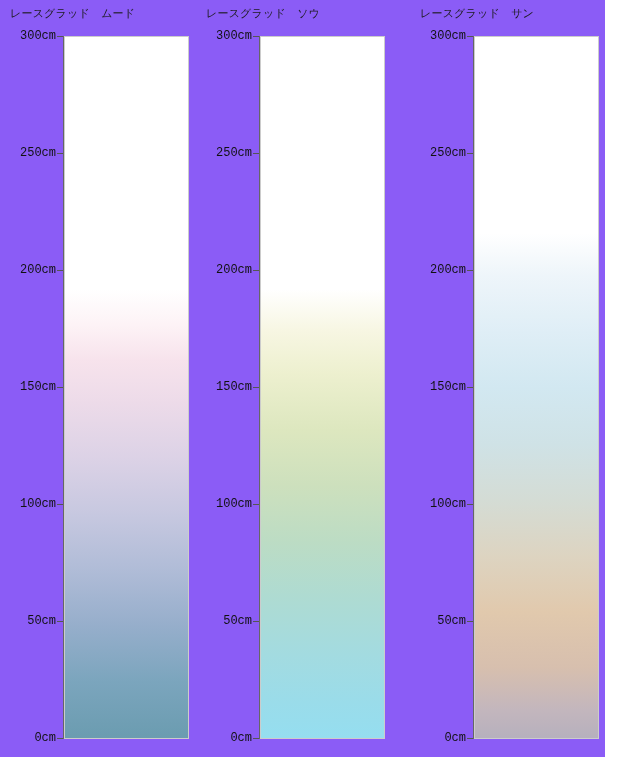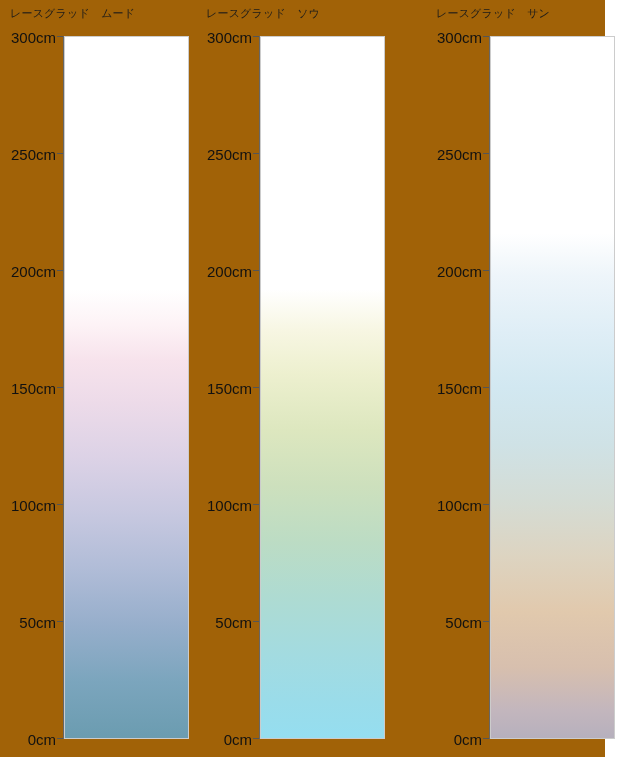--- a/index.html
+++ b/index.html
@@ -11,21 +11,21 @@
     width: 631px;
     height: 757px;
     font-family: "Liberation Sans", sans-serif;
     position: relative;
     overflow: hidden;
   }
   .page {
     position: relative;
     width: 605px;
     height: 757px;
-    background: #a16207;
+    background: #8b5cf6;
   }
   .panel {
     position: absolute;
     top: 0;
     height: 757px;
   }
   .panel-title {
     position: absolute;
     top: 6px;
     left: 0;
@@ -44,24 +44,25 @@
   .tick-row {
     position: absolute;
     left: 0;
     width: 54px;
     height: 0;
   }
   .tick-label {
     position: absolute;
     right: 8px;
     top: -7px;
-    font-size: 15px;
+    font-size: 12px;
     color: #111111;
     white-space: nowrap;
     text-align: center;
+    font-family: Liberation Mono, monospace;
   }
   .tick-mark {
     position: absolute;
     right: 0;
     top: 0;
     width: 7px;
     height: 1px;
     background: #555555;
   }
   .axis-line {
@@ -160,21 +161,21 @@
         <span class="tick-label">0cm</span>
         <span class="tick-mark"></span>
       </div>
     </div>
     <div class="axis-line"></div>
     <div class="swatch">
       <div class="swatch-inner" style="background: linear-gradient(rgb(255, 255, 255) 0%, rgb(255, 255, 255) 36%, rgb(247, 246, 226) 42%, rgb(237, 240, 207) 48%, rgb(221, 231, 191) 56%, rgb(205, 224, 189) 64%, rgb(188, 220, 196) 72%, rgb(174, 219, 210) 80%, rgb(163, 219, 224) 88%, rgb(154, 220, 234) 95%, rgb(149, 222, 240) 100%);"></div>
     </div>
   </div>
 
-  <div class="panel" style="left:436px; width:180px;">
+  <div class="panel" style="left:420px; width:180px;">
     <div class="panel-title">レースグラッド　サン</div>
     <div class="axis">
       <div class="tick-row" style="top:0px;">
         <span class="tick-label">300cm</span>
         <span class="tick-mark"></span>
       </div>
       <div class="tick-row" style="top:117px;">
         <span class="tick-label">250cm</span>
         <span class="tick-mark"></span>
       </div>

